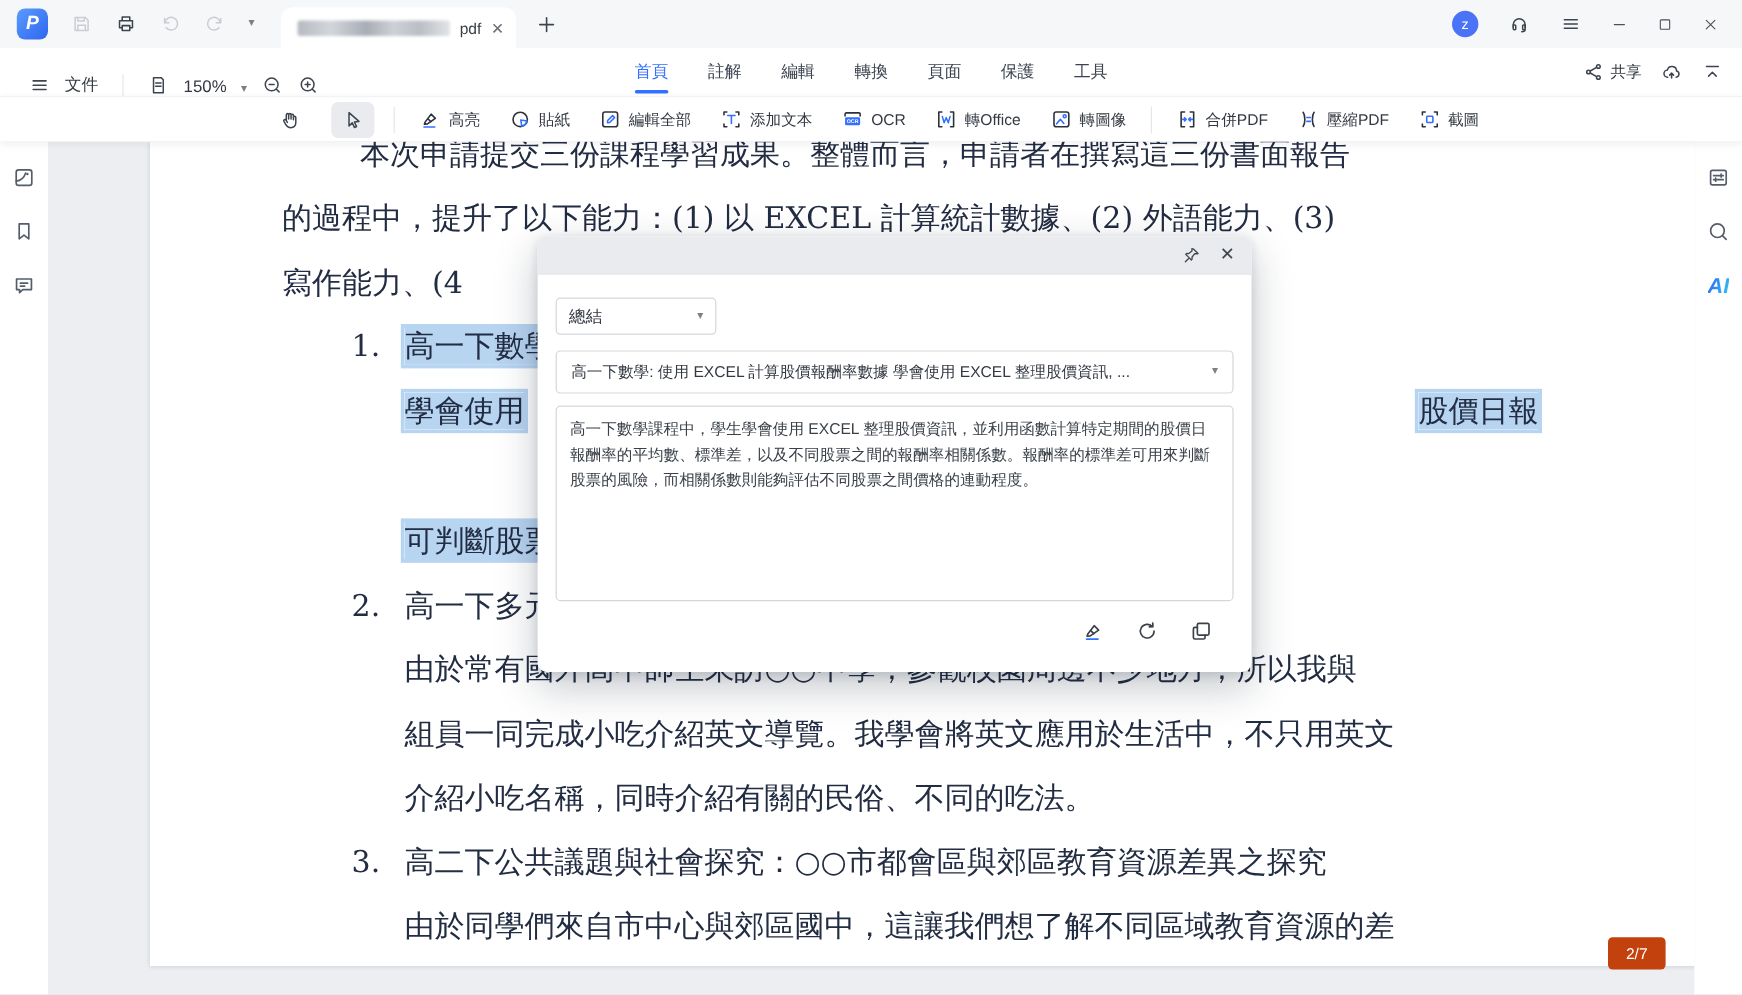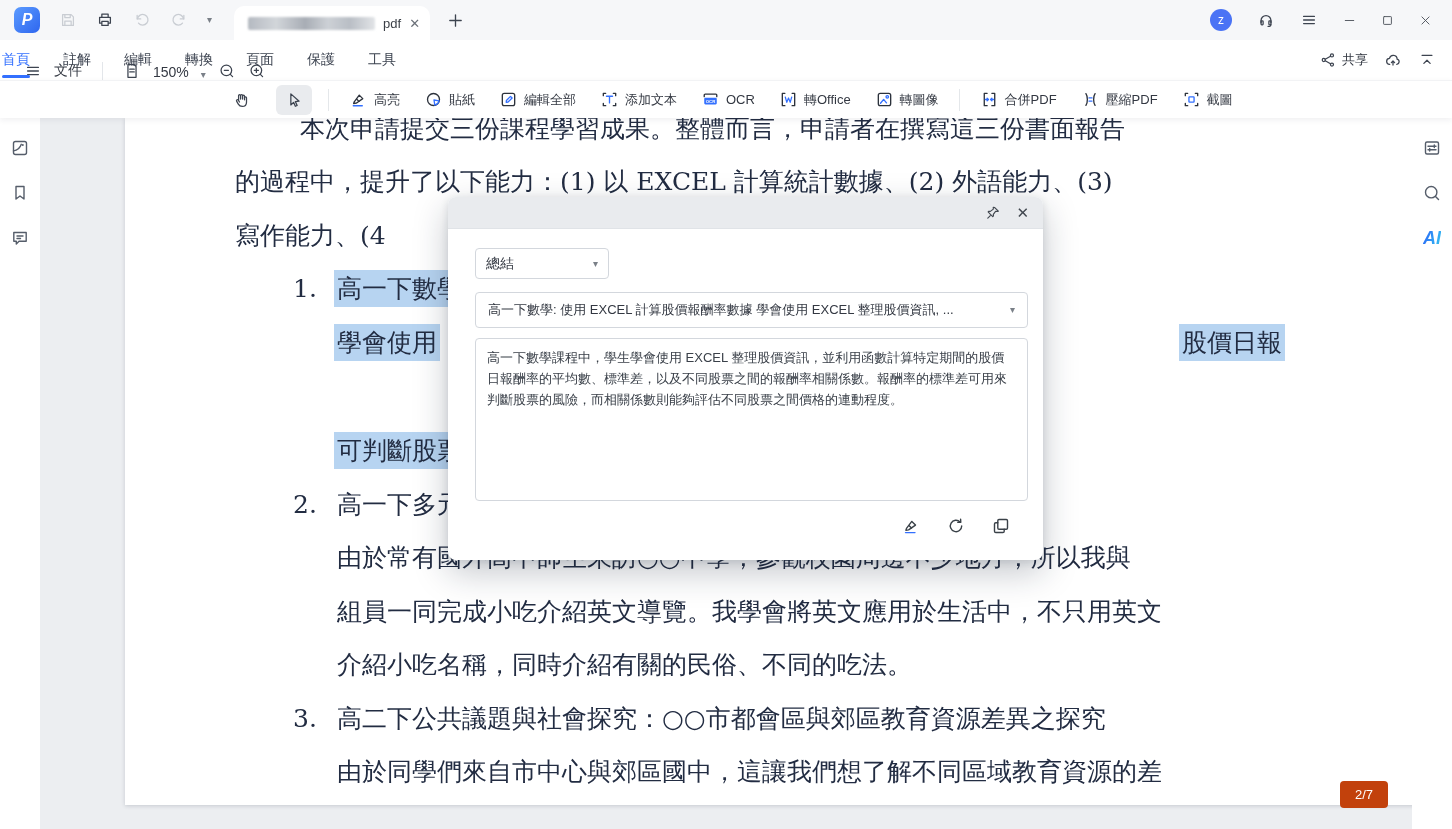--- a/index.html
+++ b/index.html
@@ -29,21 +29,21 @@
   .tb-right{position:absolute;right:0;top:0;height:40px;display:flex;align-items:center;gap:25px;padding-right:20px;}
   .avatar{width:22px;height:22px;border-radius:50%;background:#4a73f5;color:#fff;font-size:12px;
           display:flex;align-items:center;justify-content:center;}
   .winctl{color:#4a5058;}
   
   .menubar{position:absolute;left:0;top:40px;width:1452px;height:40px;background:#fff;}
   .mb-left{position:absolute;left:24px;top:0;height:40px;display:flex;align-items:flex-end;gap:12px;}
   .mb-label{font-size:14px;color:#333842;}
   .vdiv{width:1px;height:18px;background:#e3e6ea;margin:0 8px;}
   .zoom-val{font-size:14px;color:#333842;}
-  .mb-tabs{position:absolute;left:0;right:0;top:0;height:40px;display:flex;align-items:center;gap:29px;}
+  .mb-tabs{position:absolute;left:0;right:0;top:0;height:40px;display:flex;align-items:center;justify-content:center;gap:29px;}
   .mtab{font-size:14px;color:#3c4350;position:relative;padding:4px 2px;cursor:default;}
   .mtab.active{color:#3370ff;}
   .mtab.active::after{content:"";position:absolute;left:50%;transform:translateX(-50%);bottom:-5px;width:28px;height:3px;border-radius:2px;background:#3370ff;}
   .mb-right{position:absolute;right:16px;top:0;height:40px;display:flex;align-items:center;gap:16px;}
   .share-wrap{display:flex;align-items:center;gap:5px;font-size:13px;color:#333842;}
   
   .toolbar{position:absolute;left:0;top:80px;width:1452px;height:38px;background:#fff;z-index:3;
            display:flex;align-items:center;gap:16px;padding-left:224px;
            border-top:1px solid #f2f3f5; box-shadow:0 2px 6px rgba(25,35,55,.07);}
   .mode-btn{width:36px;height:30px;border-radius:6px;display:flex;align-items:center;justify-content:center;color:#2c323c;}
@@ -67,21 +67,21 @@
   .doc-main{position:absolute;}
   .doc-right{position:absolute;right:180px;}
   .seg{padding:1px 0;}
   .seg.hl{background:#b7d4f1;box-shadow:0 0 0 3px #b7d4f1;}
   
   .dialog{position:absolute;left:448px;top:197px;width:595px;height:363px;background:#fff;border-radius:8px;
           box-shadow:0 12px 34px rgba(20,30,50,.25), 0 2px 8px rgba(20,30,50,.12);z-index:5;}
   .dlg-head{height:32px;background:#e9ebee;border-radius:8px 8px 0 0;display:flex;align-items:center;justify-content:flex-end;gap:15px;padding-right:14px;border-bottom:1px solid #e0e3e7;}
   .dlg-head .icn{width:16px;height:16px;color:#41474f;}
   .dlg-close{color:#41474f;font-size:15px;line-height:1;}
-  .dlg-body{padding:19px 15px 0;margin-left:12px;}
+  .dlg-body{padding:19px 15px 0;}
   .selbox{border:1px solid #d3d7dd;border-radius:4px;display:flex;align-items:center;color:#333842;background:#fff;}
   .mode-select{width:134px;height:31px;padding:0 10px;font-size:14px;justify-content:space-between;}
   .src-select{margin-top:13px;height:36px;padding:0 12px;font-size:13px;}
   .src-text{flex:1;overflow:hidden;white-space:nowrap;}
   .summary-box{margin-top:10px;height:163px;border:1px solid #d3d7dd;border-radius:4px;padding:8px 11px;
                font-size:13px;line-height:1.62;color:#3a4049;overflow:hidden;}
   .dlg-actions{display:flex;justify-content:flex-end;gap:25px;padding:15px 17px 0;}
   .dlg-actions .icn{width:20px;height:20px;color:#3a4148;}
   
   .page-badge{position:absolute;left:1340px;top:781px;width:48px;height:27px;background:#c2410c;border-radius:4px;

